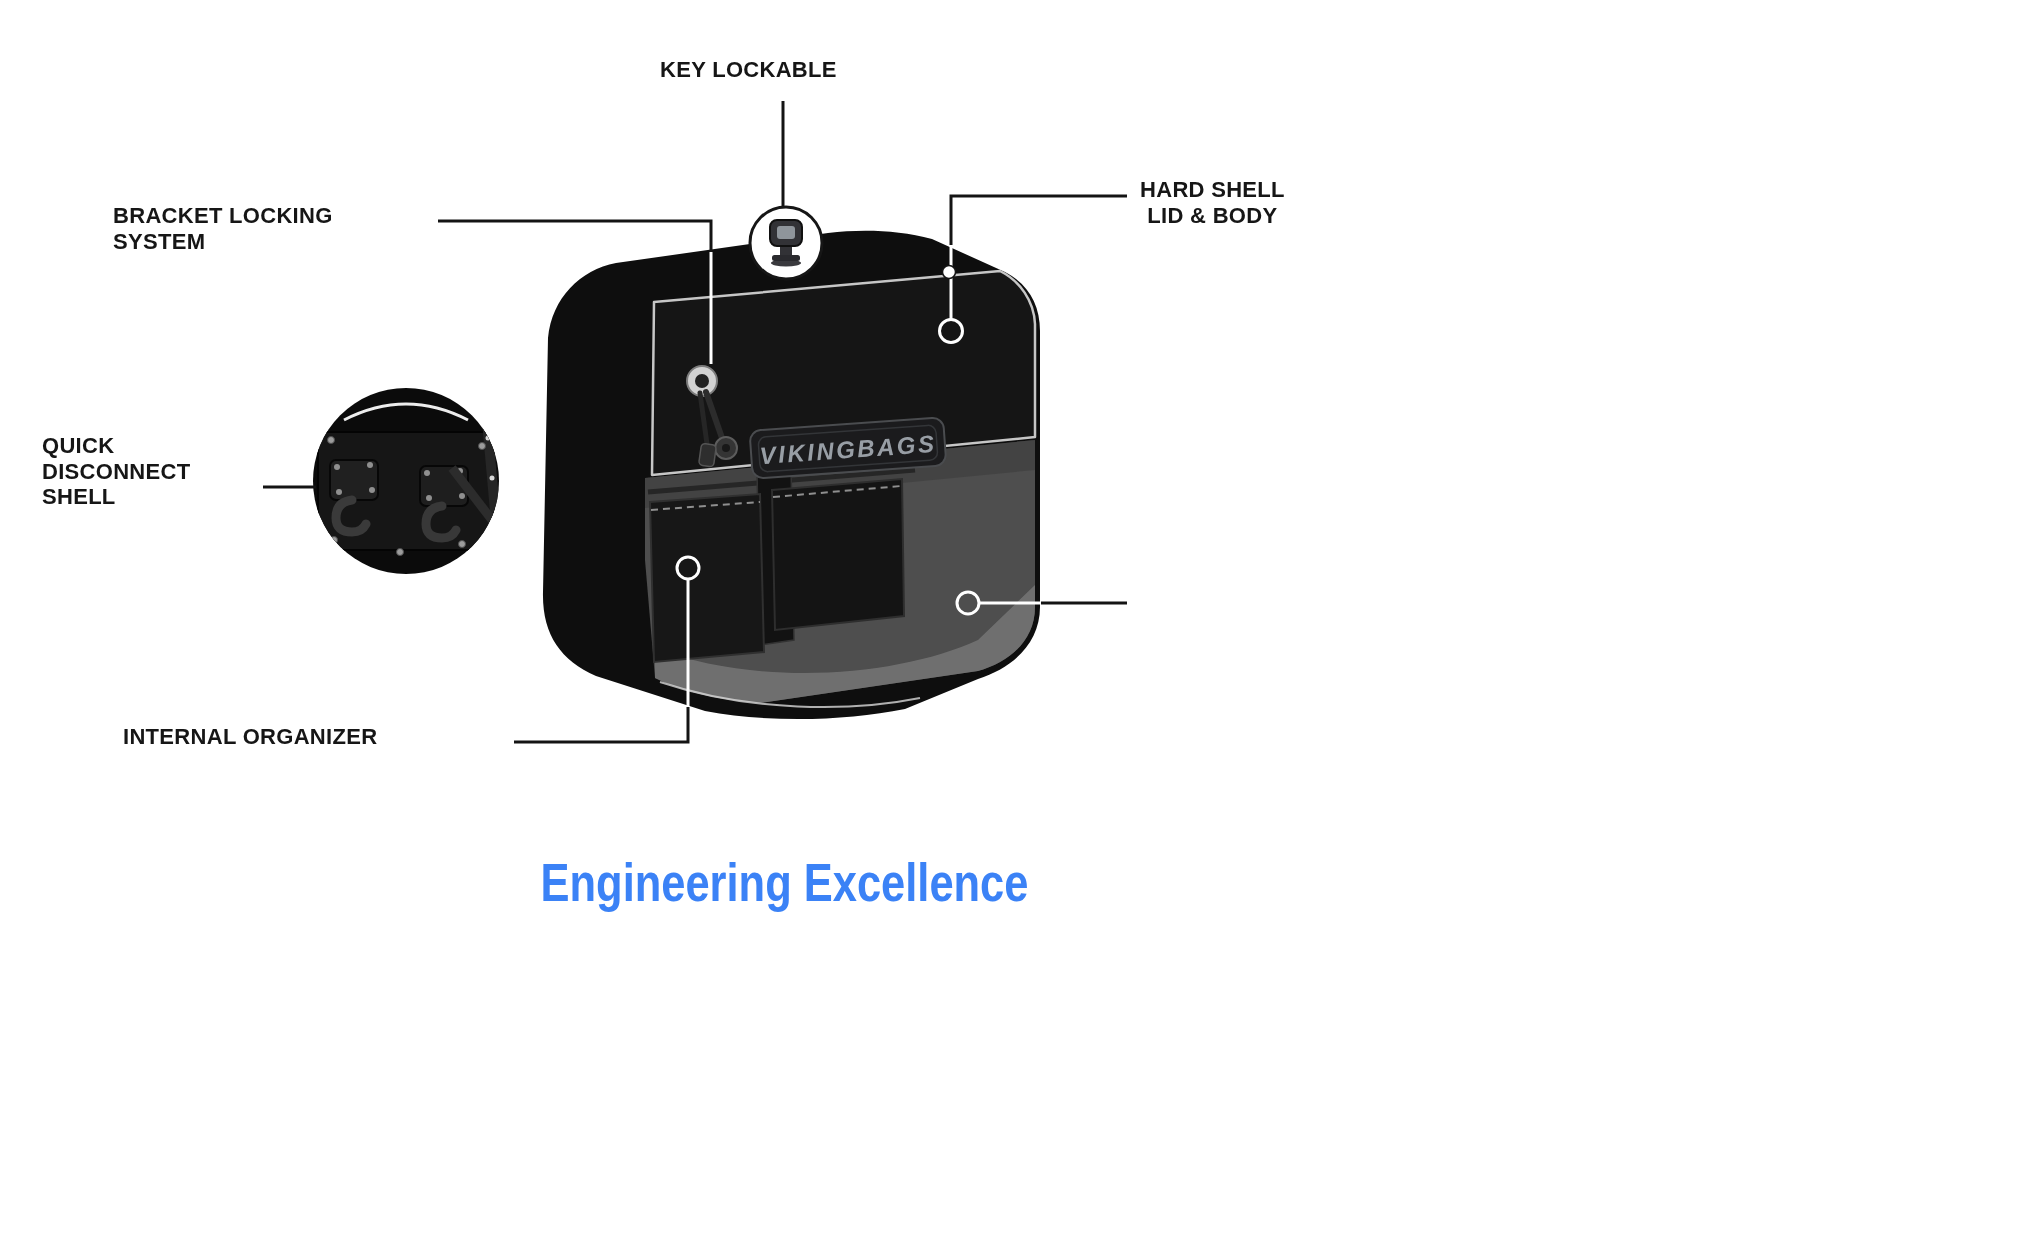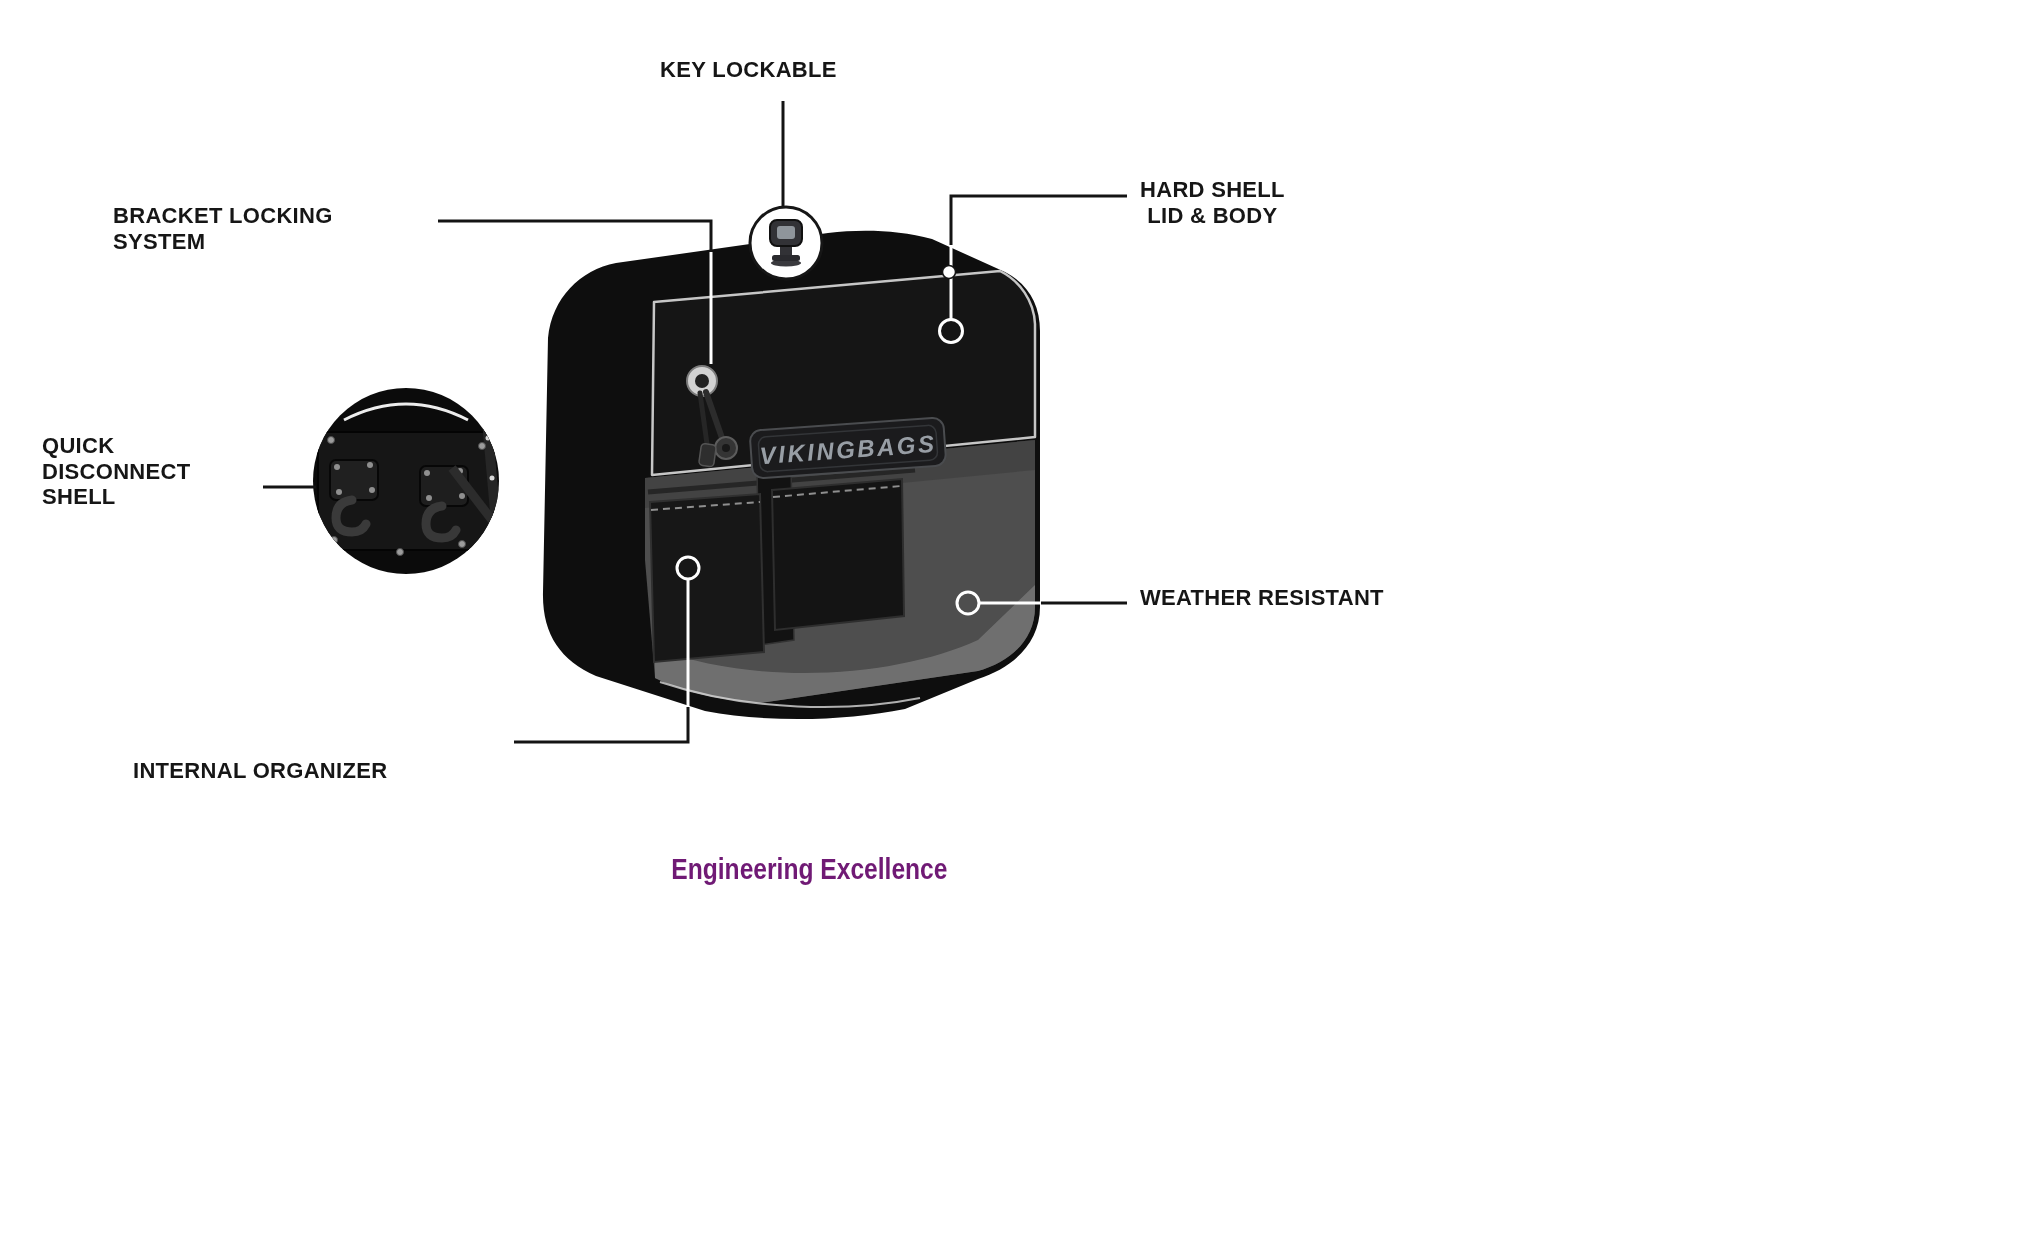--- a/index.html
+++ b/index.html
@@ -18,23 +18,22 @@
     line-height:1.16;
     color:#161616;
     letter-spacing:.3px;
     white-space:pre-line;
   }
   .title{
     position:absolute;
     left:0;top:852px;width:1570px;
     text-align:center;
     font-weight:700;
-    font-size:30px;
-    color:#701a75;
-    padding-left:24px;
+    font-size:53px;
+    color:#3b82f6;
   }
   .title span{display:inline-block;transform:scaleX(.82);transform-origin:center;}
 </style>
 </head>
 <body>
 
 <div class="canvas">
 
   <svg class="art" width="2044" height="1248" viewBox="0 0 2044 1248">
 
@@ -164,21 +163,20 @@
   <div class="callout" style="left:113px;top:203px;">BRACKET LOCKING
 SYSTEM</div>
 
   <div class="callout" style="left:1140px;top:177px;text-align:center;">HARD SHELL
 LID &amp; BODY</div>
 
   <div class="callout" style="left:42px;top:433px;">QUICK
 DISCONNECT
 SHELL</div>
 
-  <div class="callout" style="left:1140px;top:585px;">WEATHER RESISTANT</div>
 
-  <div class="callout" style="left:133px;top:724px;margin-top:34px;">INTERNAL ORGANIZER</div>
+  <div class="callout" style="left:123px;top:724px;">INTERNAL ORGANIZER</div>
 
   <div class="title">
     <span>Engineering Excellence</span>
   </div>
 
 </div>
 
 </body></html>

